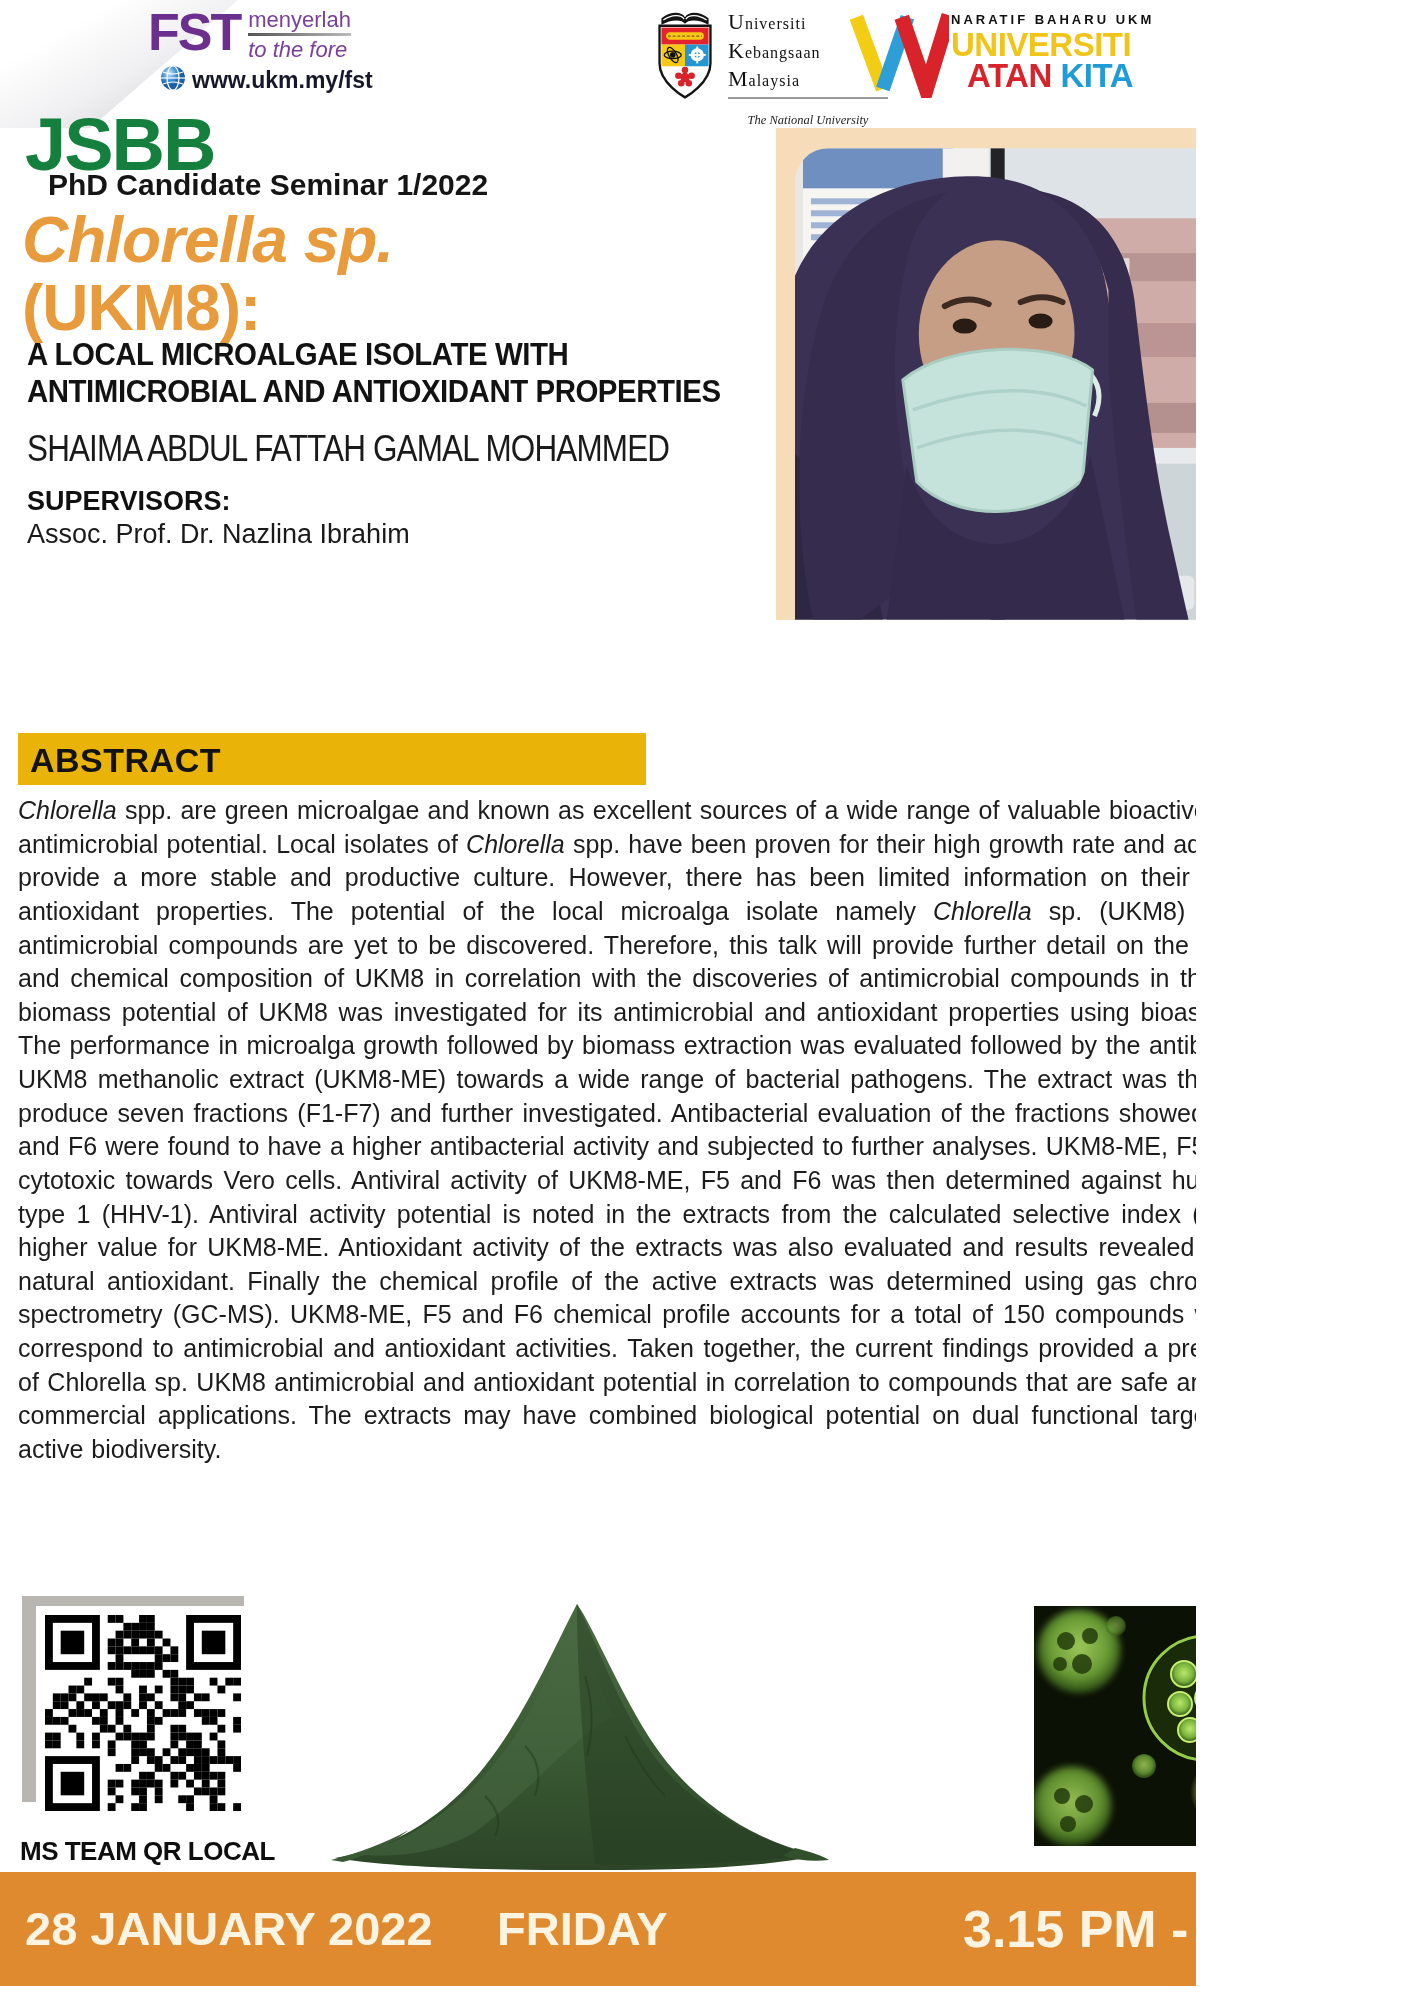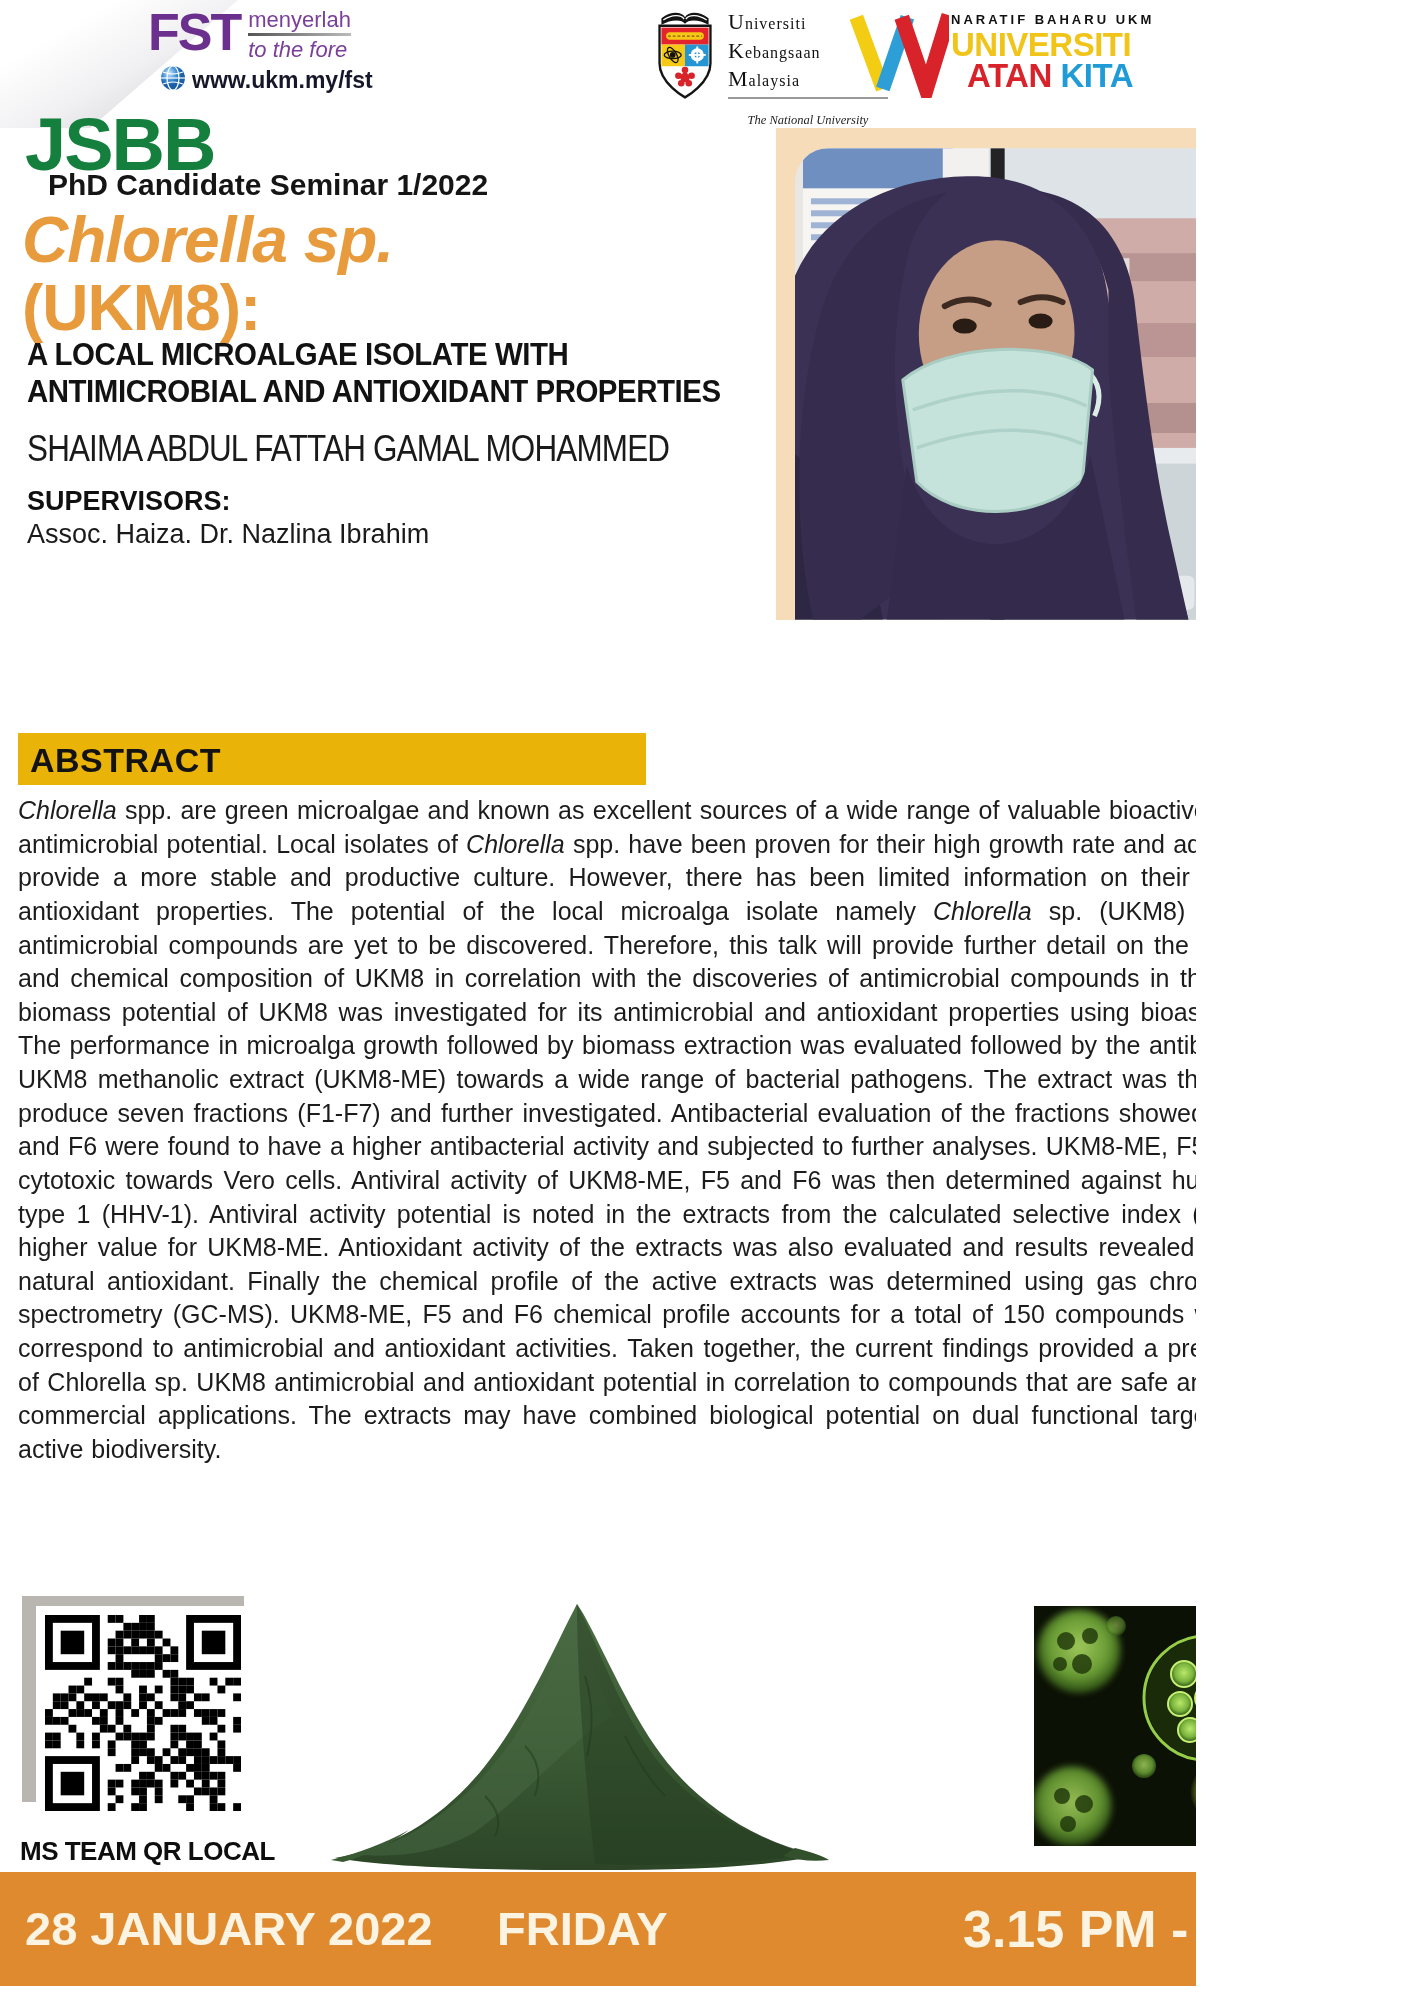--- a/index.html
+++ b/index.html
@@ -176,21 +176,21 @@
     <div class="line1">Chlorella sp.</div>
     <div class="line2">(UKM8):</div>
   </div>
   <div class="subtitle">
     <div>A LOCAL MICROALGAE ISOLATE WITH</div>
     <div>ANTIMICROBIAL AND ANTIOXIDANT PROPERTIES</div>
   </div>
   <div class="speaker">SHAIMA ABDUL FATTAH GAMAL MOHAMMED</div>
   <div class="sup-label">SUPERVISORS:</div>
   <div class="sup-names">
-    <div>Assoc. Haiza. Dr. Nazlina Ibrahim</div>
+    <div>Assoc. Prof. Dr. Nazlina Ibrahim</div>
   </div>
 
   <div class="photo-panel">
     <div class="photo-frame">
       <svg width="619" height="472" viewBox="0 0 620 472">
         <rect x="0" y="0" width="620" height="472" fill="#e9e7e3"></rect>
         <rect x="190" y="0" width="430" height="472" fill="#dfe4e6"></rect>
         <rect x="190" y="70" width="430" height="260" fill="#cf9e96"></rect>
         <rect x="190" y="105" width="430" height="28" fill="#b07f7a"></rect>
         <rect x="190" y="175" width="430" height="34" fill="#b2817c"></rect>

